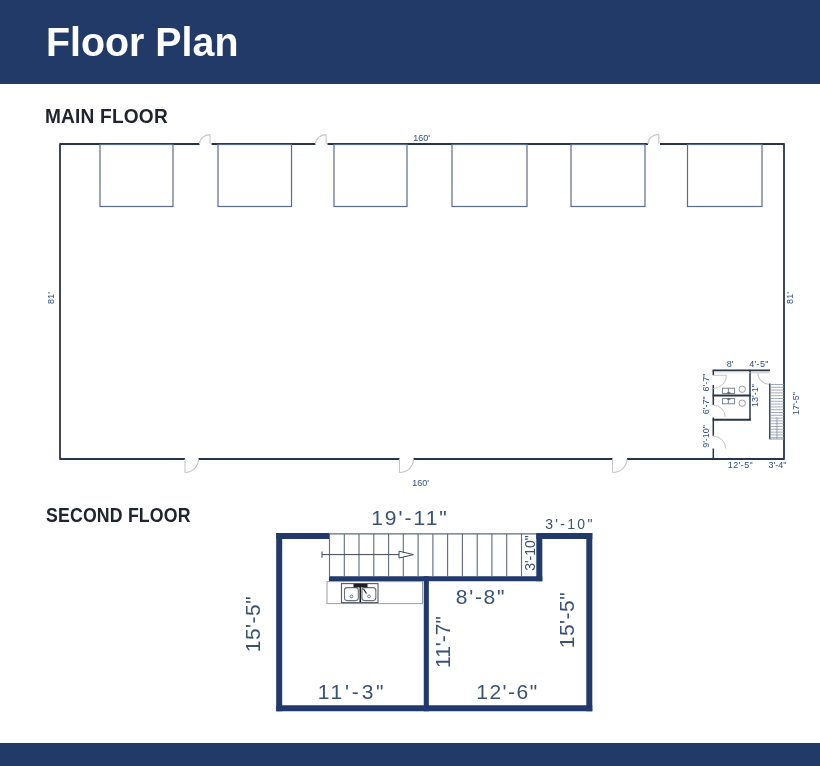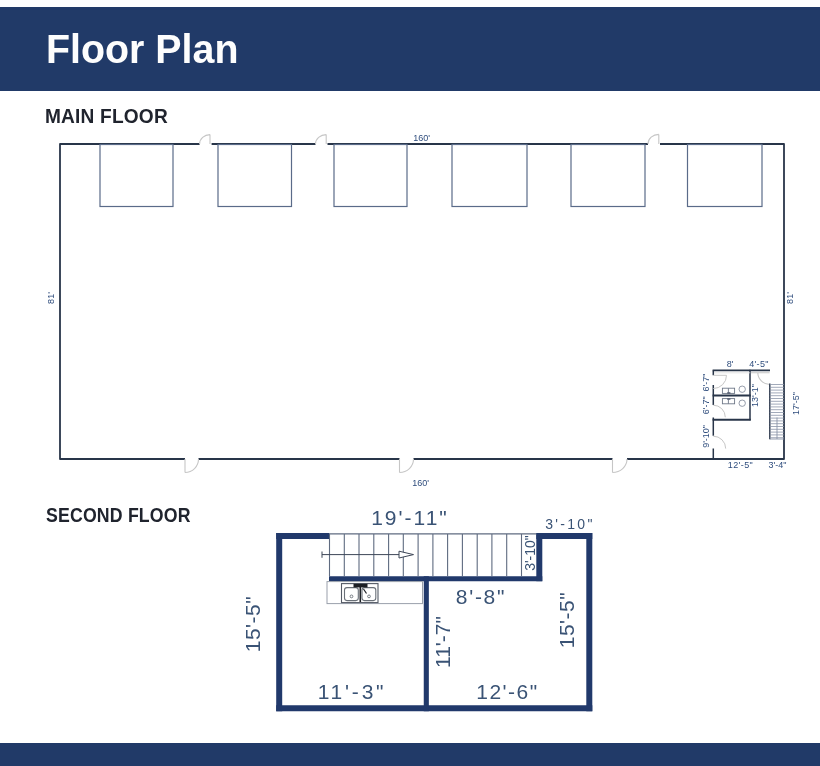--- a/index.html
+++ b/index.html
@@ -1,17 +1,17 @@
 <!DOCTYPE html>
 <html><head>
 <meta charset="utf-8">
 <style>
   html,body{margin:0;padding:0;background:#fff;width:820px;height:766px;overflow:hidden;}
   body{font-family:"Liberation Sans", sans-serif;position:relative;}
-  .hdr{position:absolute;left:0;top:7px;width:820px;height:84px;background:#213a68;}
+  .hdr{position:absolute;left:0;top:0;width:820px;height:84px;background:#213a68;}
   .hdr h1{margin:0;position:absolute;left:46px;top:19px;font-size:41px;font-weight:bold;color:#fdfdfd;letter-spacing:0px;transform:scaleX(0.96);transform-origin:left;}
   .sect{position:absolute;line-height:23px;font-size:20px;font-weight:bold;color:#20242e;letter-spacing:0.2px;}
   .ftr{position:absolute;left:0;top:743px;width:820px;height:23px;background:#213a68;}
 </style>
 </head>
 <body>
 
 <div class="hdr">
 
 <h1>Floor Plan</h1>

